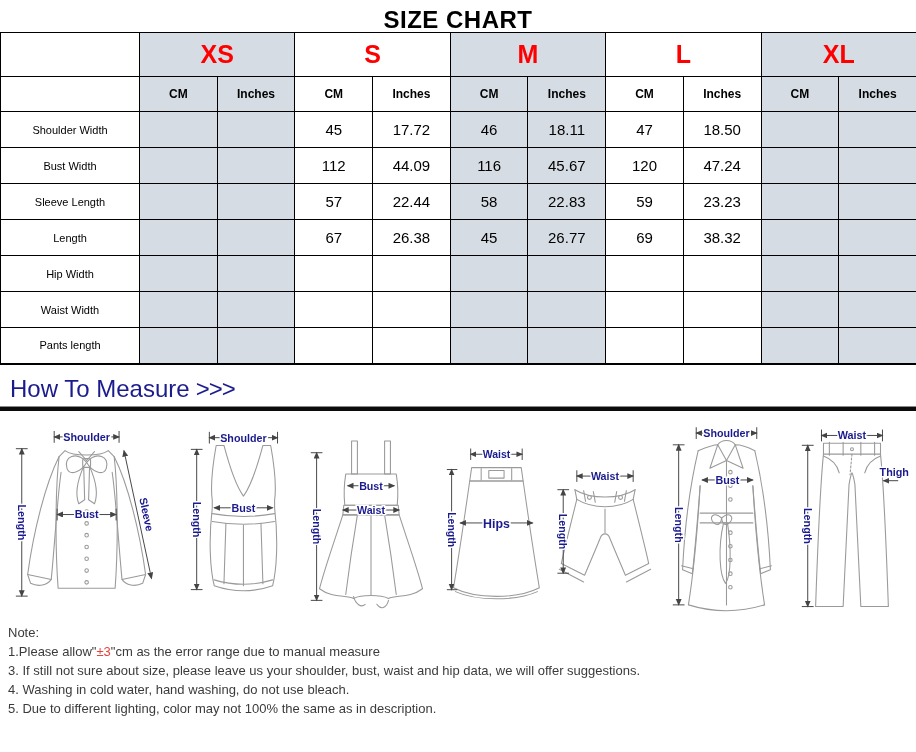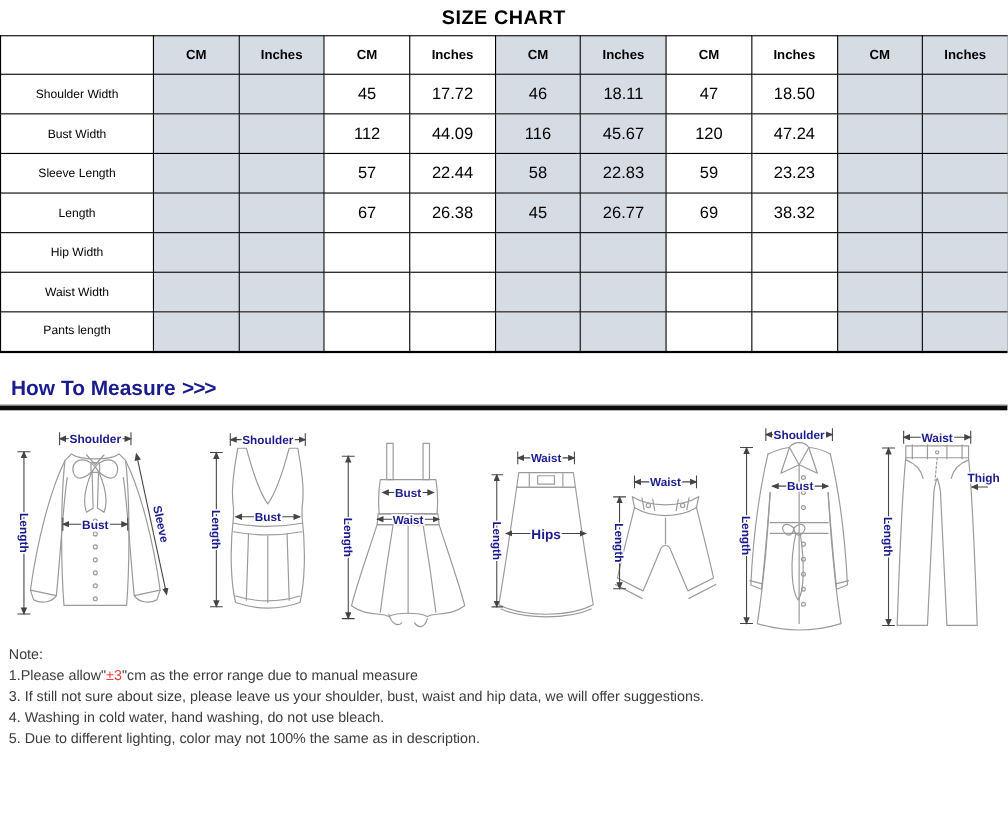--- a/index.html
+++ b/index.html
@@ -12,42 +12,42 @@
     --garment:#9a9a9a;
   }
   *{box-sizing:border-box;}
   html,body{margin:0;padding:0;}
   body{
     width:916px;height:752px;background:#fff;overflow:hidden;
     font-family:"Liberation Sans", sans-serif;color:#000;
   }
   .title{
     margin-top:6px;height:26px;text-align:center;
-    font-size:18px;font-weight:bold;letter-spacing:.5px;
+    font-size:24px;font-weight:bold;letter-spacing:.5px;
   }
   table.size-chart{
     width:916px;table-layout:fixed;border-collapse:collapse;
     border-bottom:2px solid var(--grid);
   }
   table.size-chart td, table.size-chart th{
     border:1px solid var(--grid);text-align:center;vertical-align:middle;
     padding:0;overflow:hidden;white-space:nowrap;
   }
   col.c-label{width:139px;}
   col.c-val{width:77.7px;}
   tr.r-size{height:44px;}
   tr.r-unit{height:35px;}
   tr.r-data{height:36px;}
   td.size-cell{font-size:25px;font-weight:bold;color:var(--red);}
   td.unit-cell{font-size:12px;font-weight:bold;}
   th.row-label{font-size:11px;font-weight:normal;}
   td.val-cell{font-size:15px;}
   .shade{background:var(--shade);}
   .measure-heading{
-    margin:22px 0 3px 10px;font-size:19px;font-weight:bold;color:var(--navy);
+    margin:10px 0 3px 10px;font-size:24px;font-weight:normal;color:var(--navy);
   }
   .measure-heading .arrows{letter-spacing:-1px;margin-left:6px;}
   .divider{height:5px;background:#0b0b0b;border-top:1px solid #8a8a8a;}
   .figures{
     display:flex;justify-content:space-between;align-items:flex-start;
     padding:8px 6px 0 8px;height:204px;
   }
   .fig{flex:0 0 auto;}
   svg .dim{stroke:var(--dim);stroke-width:1;fill:none;}
   svg .tick{stroke:var(--dim);stroke-width:1;}
@@ -73,20 +73,28 @@
       <col class="c-val">
       <col class="c-val">
       <col class="c-val">
     <col class="c-val">
       <col class="c-val">
       <col class="c-val">
       <col class="c-val">
       <col class="c-val">
   </colgroup>
   <tbody>
+    <tr class="r-size" id="size-row">
+      <td></td>
+    <td colspan="2" class="size-cell shade">XS</td>
+        <td colspan="2" class="size-cell">S</td>
+        <td colspan="2" class="size-cell shade">M</td>
+        <td colspan="2" class="size-cell">L</td>
+        <td colspan="2" class="size-cell shade">XL</td>
+      </tr>
     <tr class="r-unit" id="unit-row">
       <td></td>
     <td class="unit-cell shade">CM</td>
         <td class="unit-cell shade">Inches</td>
         <td class="unit-cell">CM</td>
         <td class="unit-cell">Inches</td>
         <td class="unit-cell shade">CM</td>
         <td class="unit-cell shade">Inches</td>
         <td class="unit-cell">CM</td>
         <td class="unit-cell">Inches</td>

